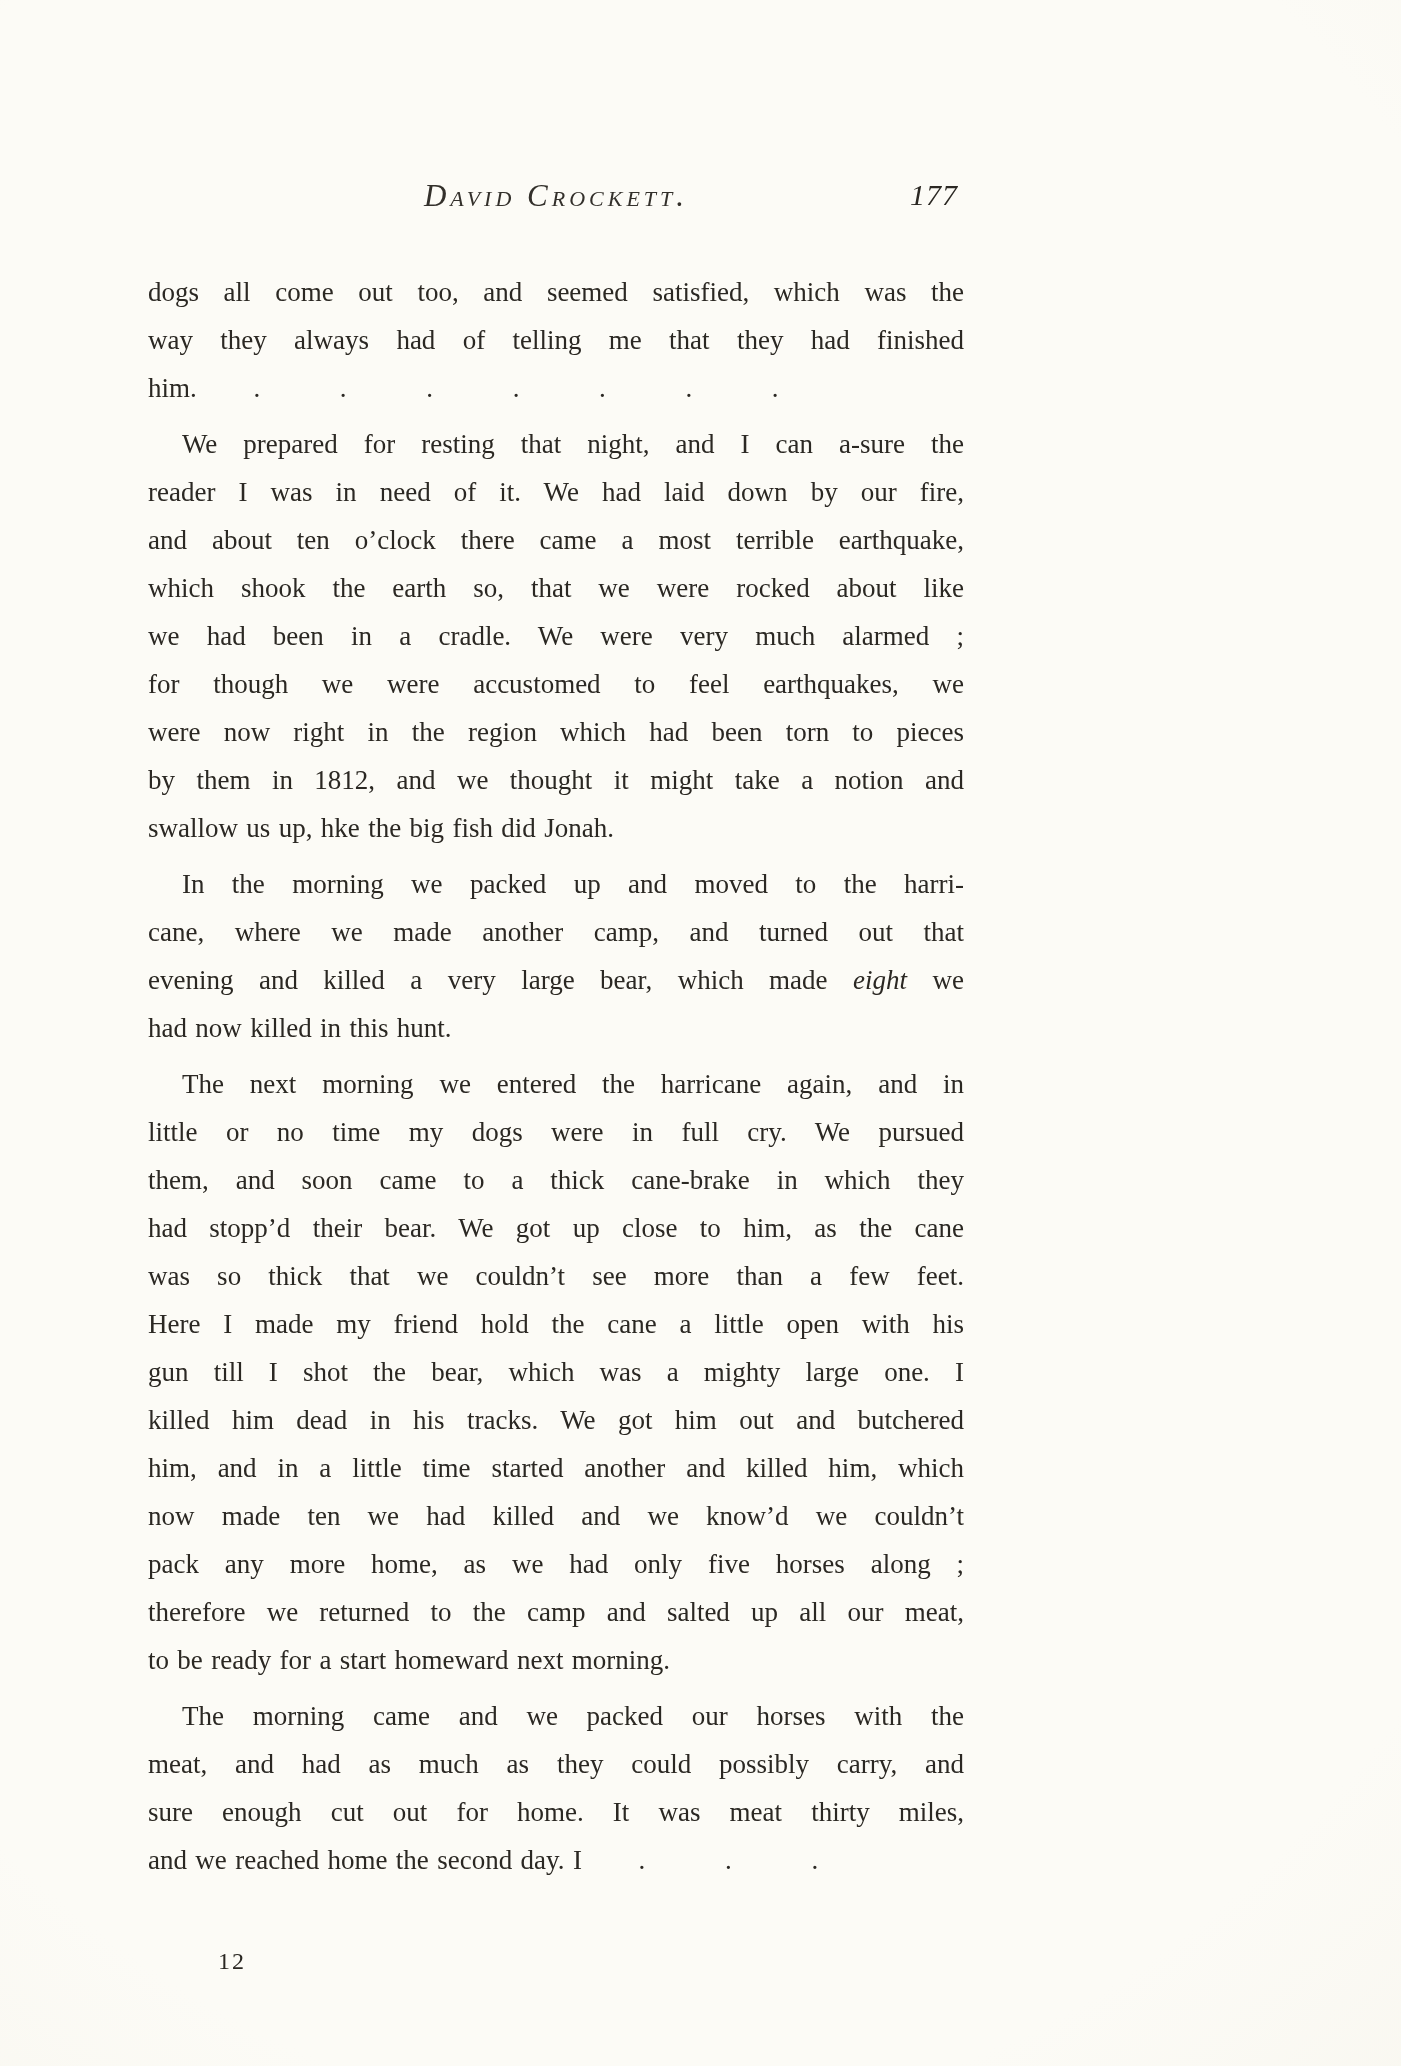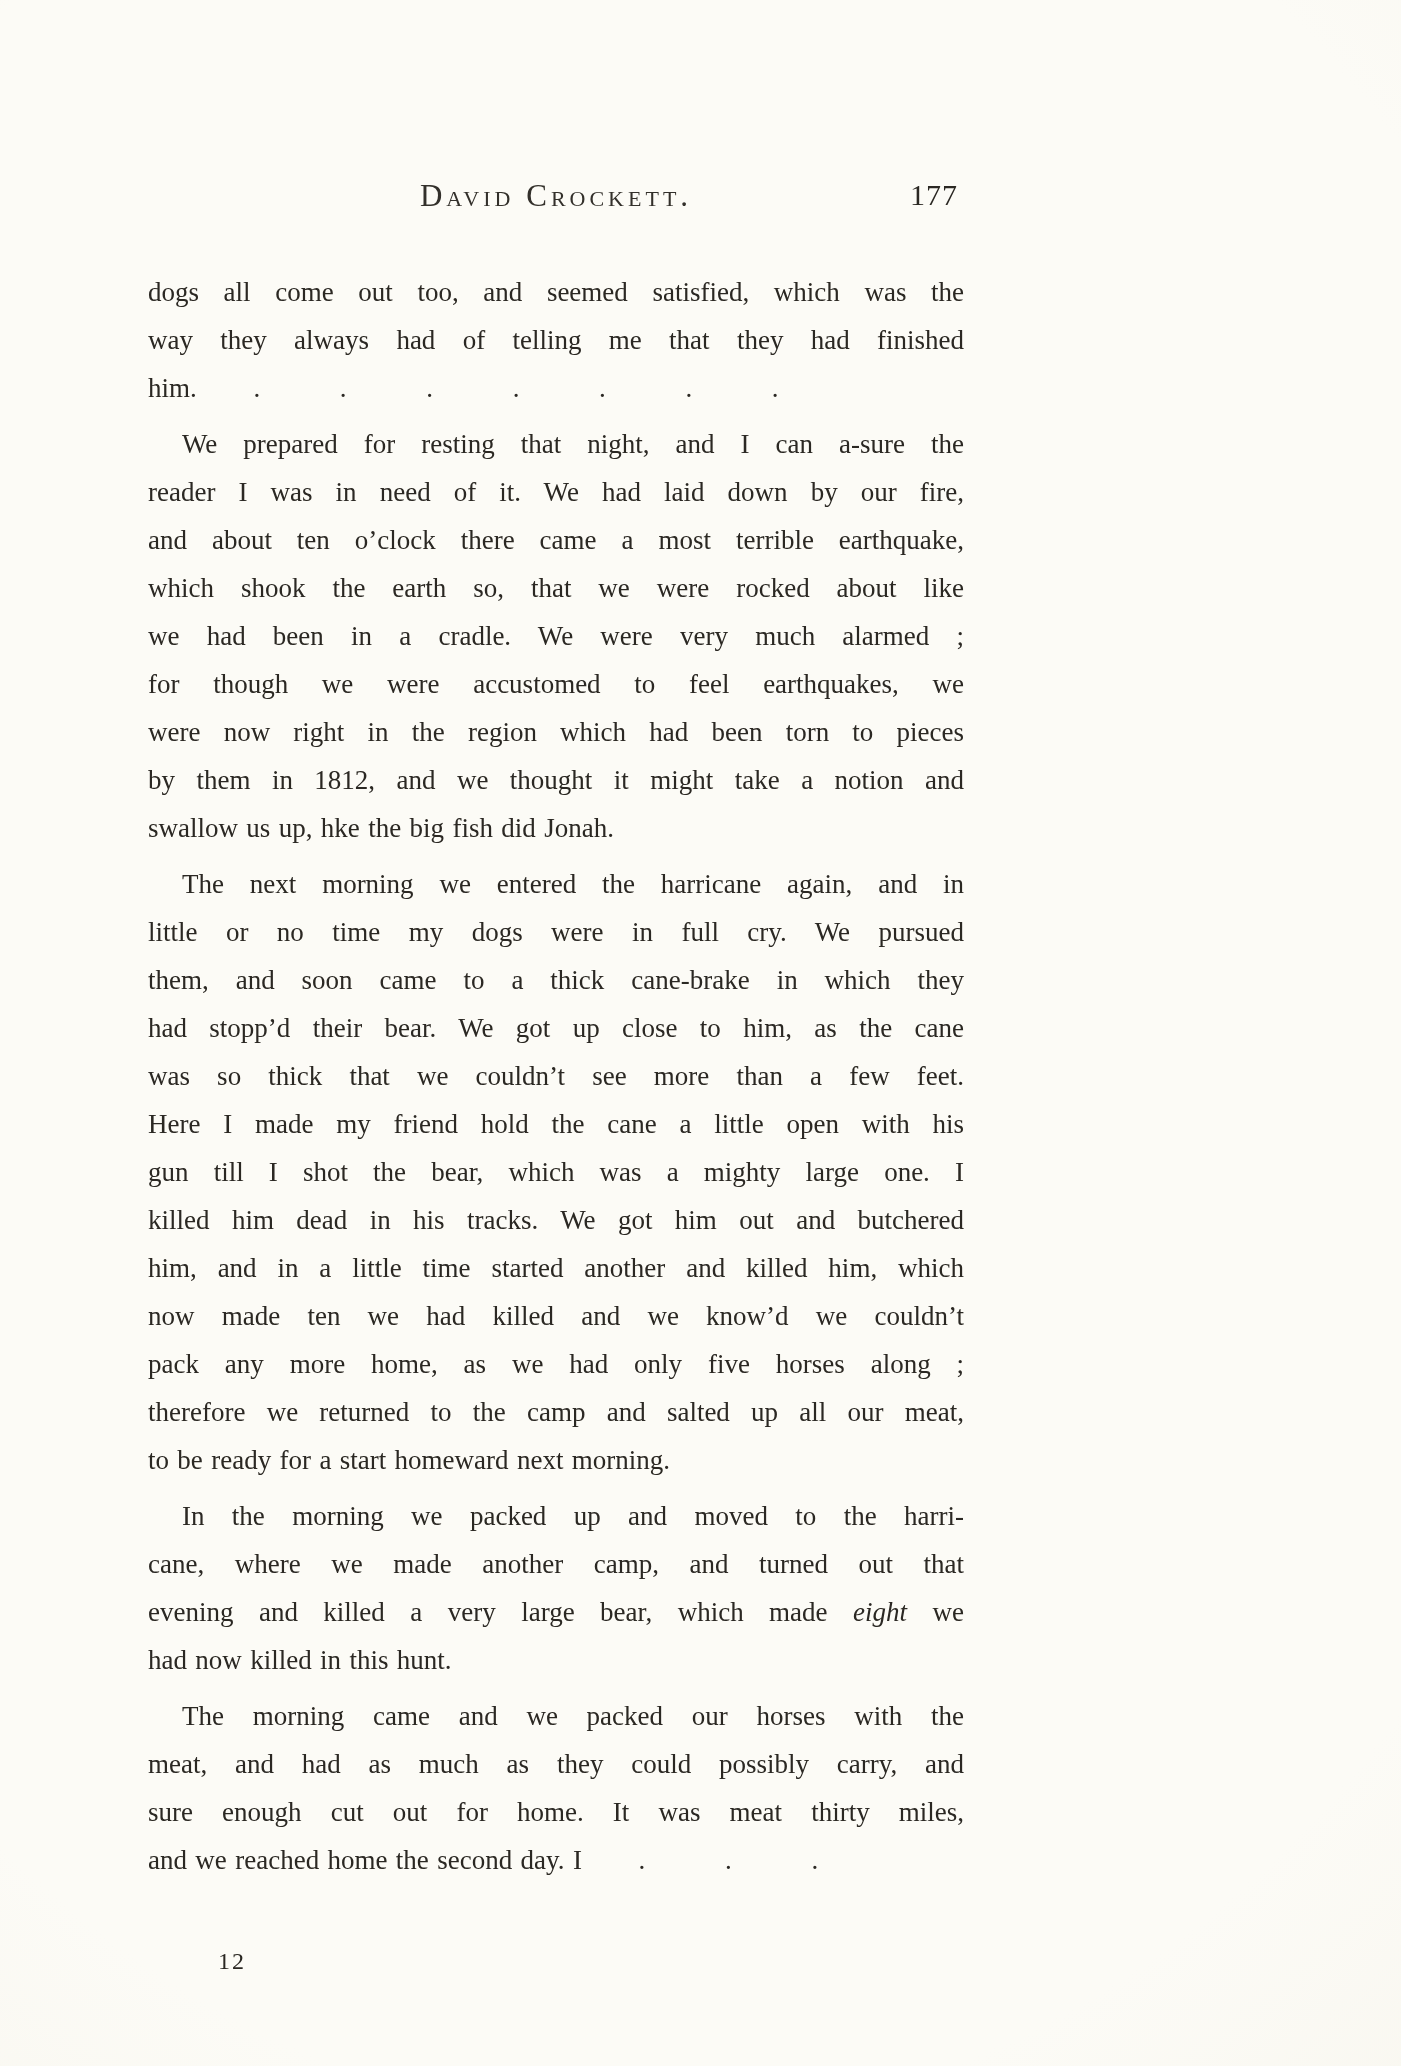--- a/index.html
+++ b/index.html
@@ -19,20 +19,21 @@
   .text-col {
     position: absolute;
     left: 140px;
     top: 178px;
     width: 832px;
   }
   .running-head {
     position: relative;
     height: 40px;
     margin-bottom: 50px;
+    font-style: italic;
   }
   .head-title {
     position: absolute;
     left: 0; right: 0;
     text-align: center;
     font-variant: small-caps;
     letter-spacing: 4px;
     font-size: 31px;
     color: #33302b;
   }
@@ -90,41 +91,41 @@
           <div class="line">reader I was in need of it.  We had laid down by our fire,</div>
           <div class="line">and about ten o’clock there came a most terrible earthquake,</div>
           <div class="line">which shook the earth so, that we were rocked about like</div>
           <div class="line">we had been in a cradle.  We were very much alarmed ;</div>
           <div class="line">for though we were accustomed to feel earthquakes, we</div>
           <div class="line">were now right in the region which had been torn to pieces</div>
           <div class="line">by them in 1812, and we thought it might take a notion and</div>
           <div class="line line-last">swallow us up, hke the big fish did Jonah.</div>
         </div>
         <div class="para">
+          <div class="line indent">In the morning we packed up and moved to the harri-</div>
+          <div class="line">cane, where we made another camp, and turned out that</div>
+          <div class="line">evening and killed a very large bear, which made <i>eight</i> we</div>
+          <div class="line line-last">had now killed in this hunt.</div>
+        </div>
+        <div class="para">
           <div class="line indent">The next morning we entered the harricane again, and in</div>
           <div class="line">little or no time my dogs were in full cry.  We pursued</div>
           <div class="line">them, and soon came to a thick cane-brake in which they</div>
           <div class="line">had stopp’d their bear.  We got up close to him, as the cane</div>
           <div class="line">was so thick that we couldn’t see more than a few feet.</div>
           <div class="line">Here I made my friend hold the cane a little open with his</div>
           <div class="line">gun till I shot the bear, which was a mighty large one.  I</div>
           <div class="line">killed him dead in his tracks.  We got him out and butchered</div>
           <div class="line">him, and in a little time started another and killed him, which</div>
           <div class="line">now made ten we had killed and we know’d we couldn’t</div>
           <div class="line">pack any more home, as we had only five horses along ;</div>
           <div class="line">therefore we returned to the camp and salted up all our meat,</div>
           <div class="line line-last">to be ready for a start homeward next morning.</div>
         </div>
         <div class="para">
-          <div class="line indent">In the morning we packed up and moved to the harri-</div>
-          <div class="line">cane, where we made another camp, and turned out that</div>
-          <div class="line">evening and killed a very large bear, which made <i>eight</i> we</div>
-          <div class="line line-last">had now killed in this hunt.</div>
-        </div>
-        <div class="para">
           <div class="line indent">The morning came and we packed our horses with the</div>
           <div class="line">meat, and had as much as they could possibly carry, and</div>
           <div class="line">sure enough cut out for home.  It was meat thirty miles,</div>
           <div class="line line-last">and we reached home the second day.   I<span class="dots">. . .</span></div>
         </div>
       </div>
 
   </div>
 
   <div class="sig">12</div>

